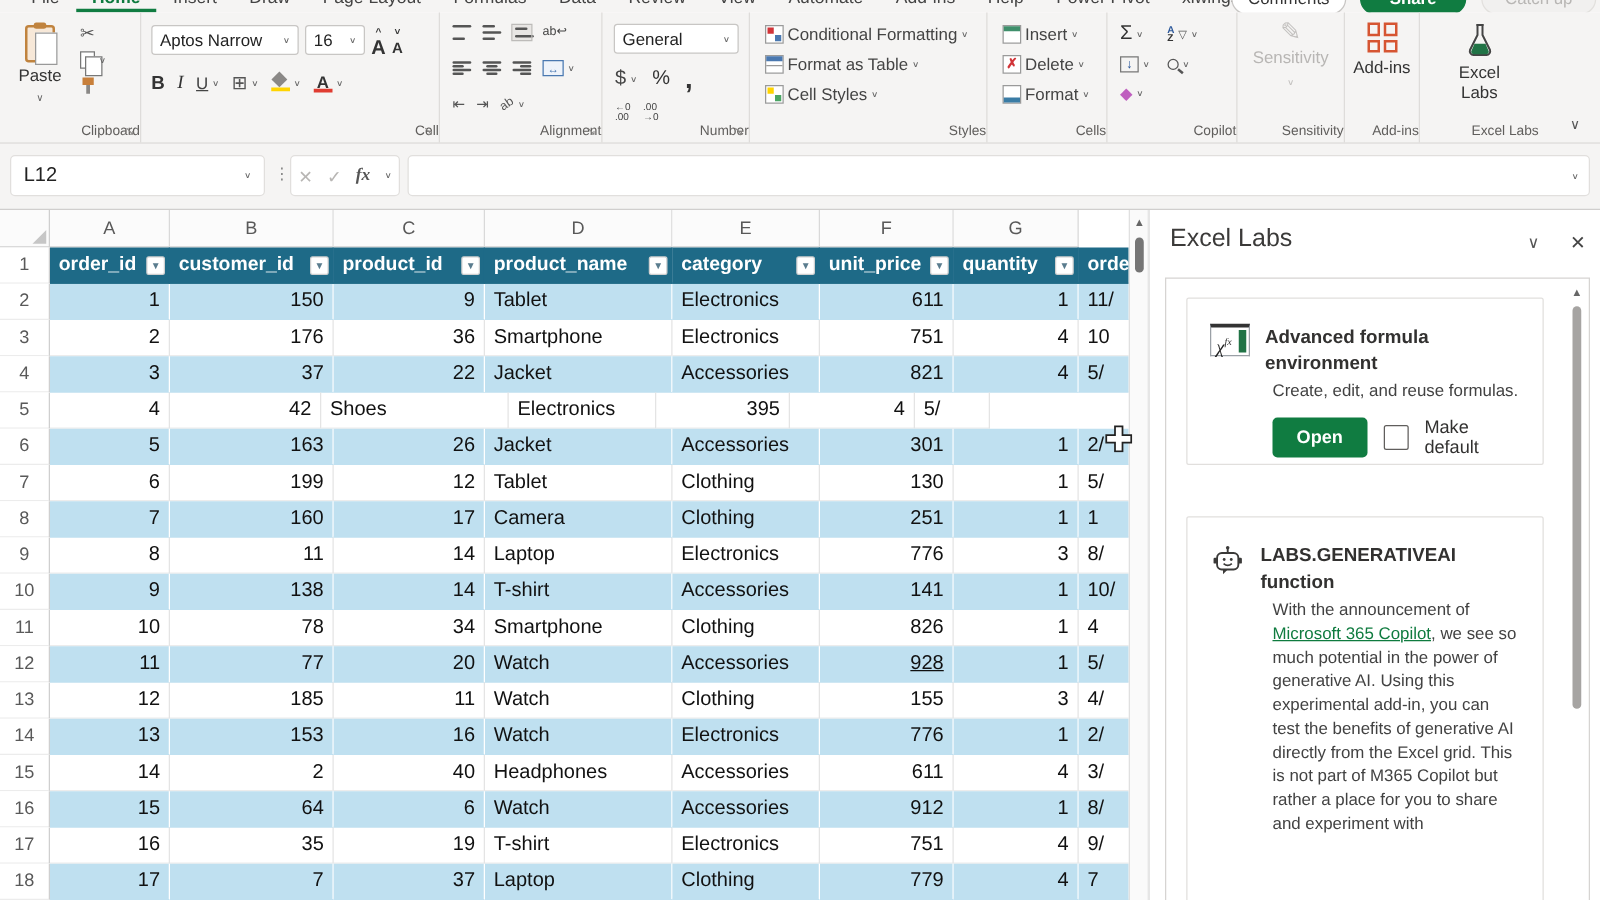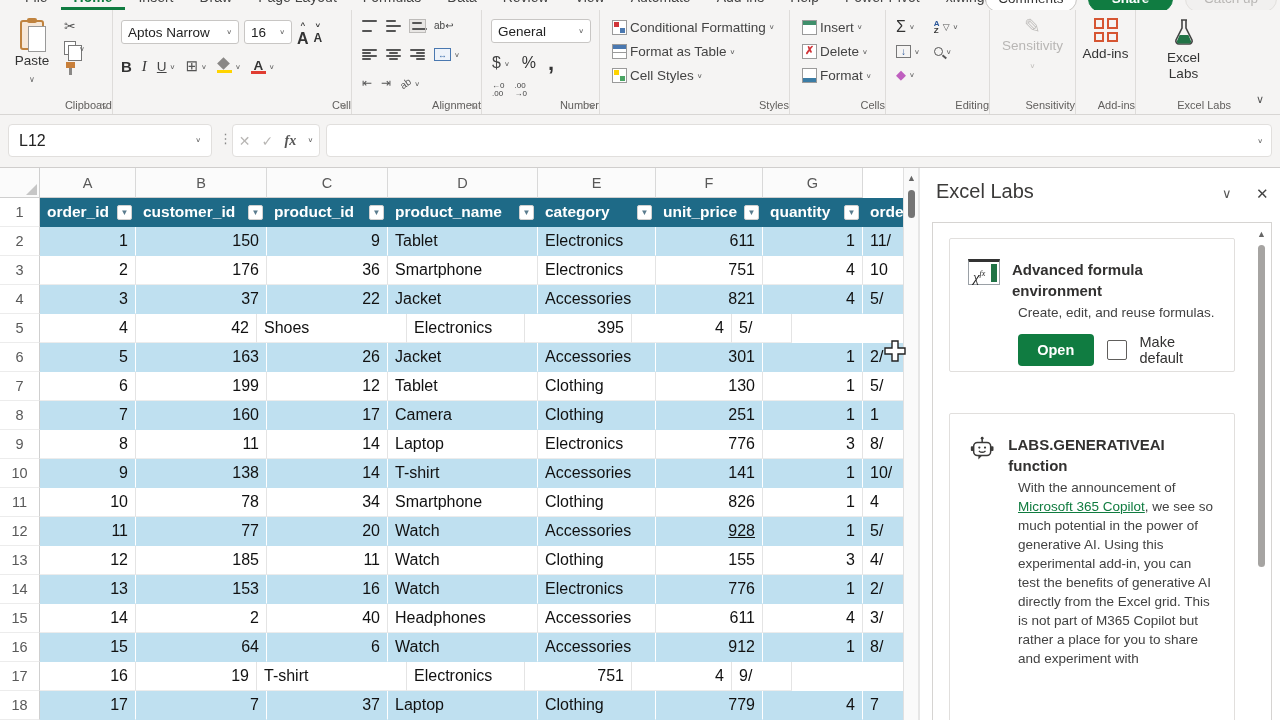--- a/index.html
+++ b/index.html
@@ -410,21 +410,21 @@
           </span>
         <span class="rbtn">
             <span class="lens"></span>
             <span class="chv">∨</span>
           </span>
         <span class="rbtn">
             <span class="eraser">◆</span>
             <span class="chv">∨</span>
           </span>
       </div>
-      <div class="glabel">Editing</div>
+      <div class="glabel">Copilot</div>
     </div>
 
     <div class="group g-sens">
       <div class="bigbtn disabled">
         <span class="sensico">✎</span>
         <span>Sensitivity</span>
         <span class="chv" style="color:#c3c1bf">∨</span>
       </div>
       <div class="glabel">Sensitivity</div>
     </div>
@@ -682,20 +682,21 @@
           <div class="cell num" style="width: 121px;">6</div>
           <div class="cell" style="width: 150px;">Watch</div>
           <div class="cell" style="width: 118px;">Accessories</div>
           <div class="cell num" style="width: 107px;">912</div>
           <div class="cell num" style="width: 100px;">1</div>
           <div class="cell" style="width: 60px;">8/</div>
         </div>
         <div class="srow">
           <div class="rownum">17</div>
           <div class="cell num" style="width: 96px;">16</div>
+          <div class="cell num" style="width: 131px;">35</div>
           <div class="cell num" style="width: 121px;">19</div>
           <div class="cell" style="width: 150px;">T-shirt</div>
           <div class="cell" style="width: 118px;">Electronics</div>
           <div class="cell num" style="width: 107px;">751</div>
           <div class="cell num" style="width: 100px;">4</div>
           <div class="cell" style="width: 60px;">9/</div>
         </div>
         <div class="srow band">
           <div class="rownum">18</div>
           <div class="cell num" style="width: 96px;">17</div>

